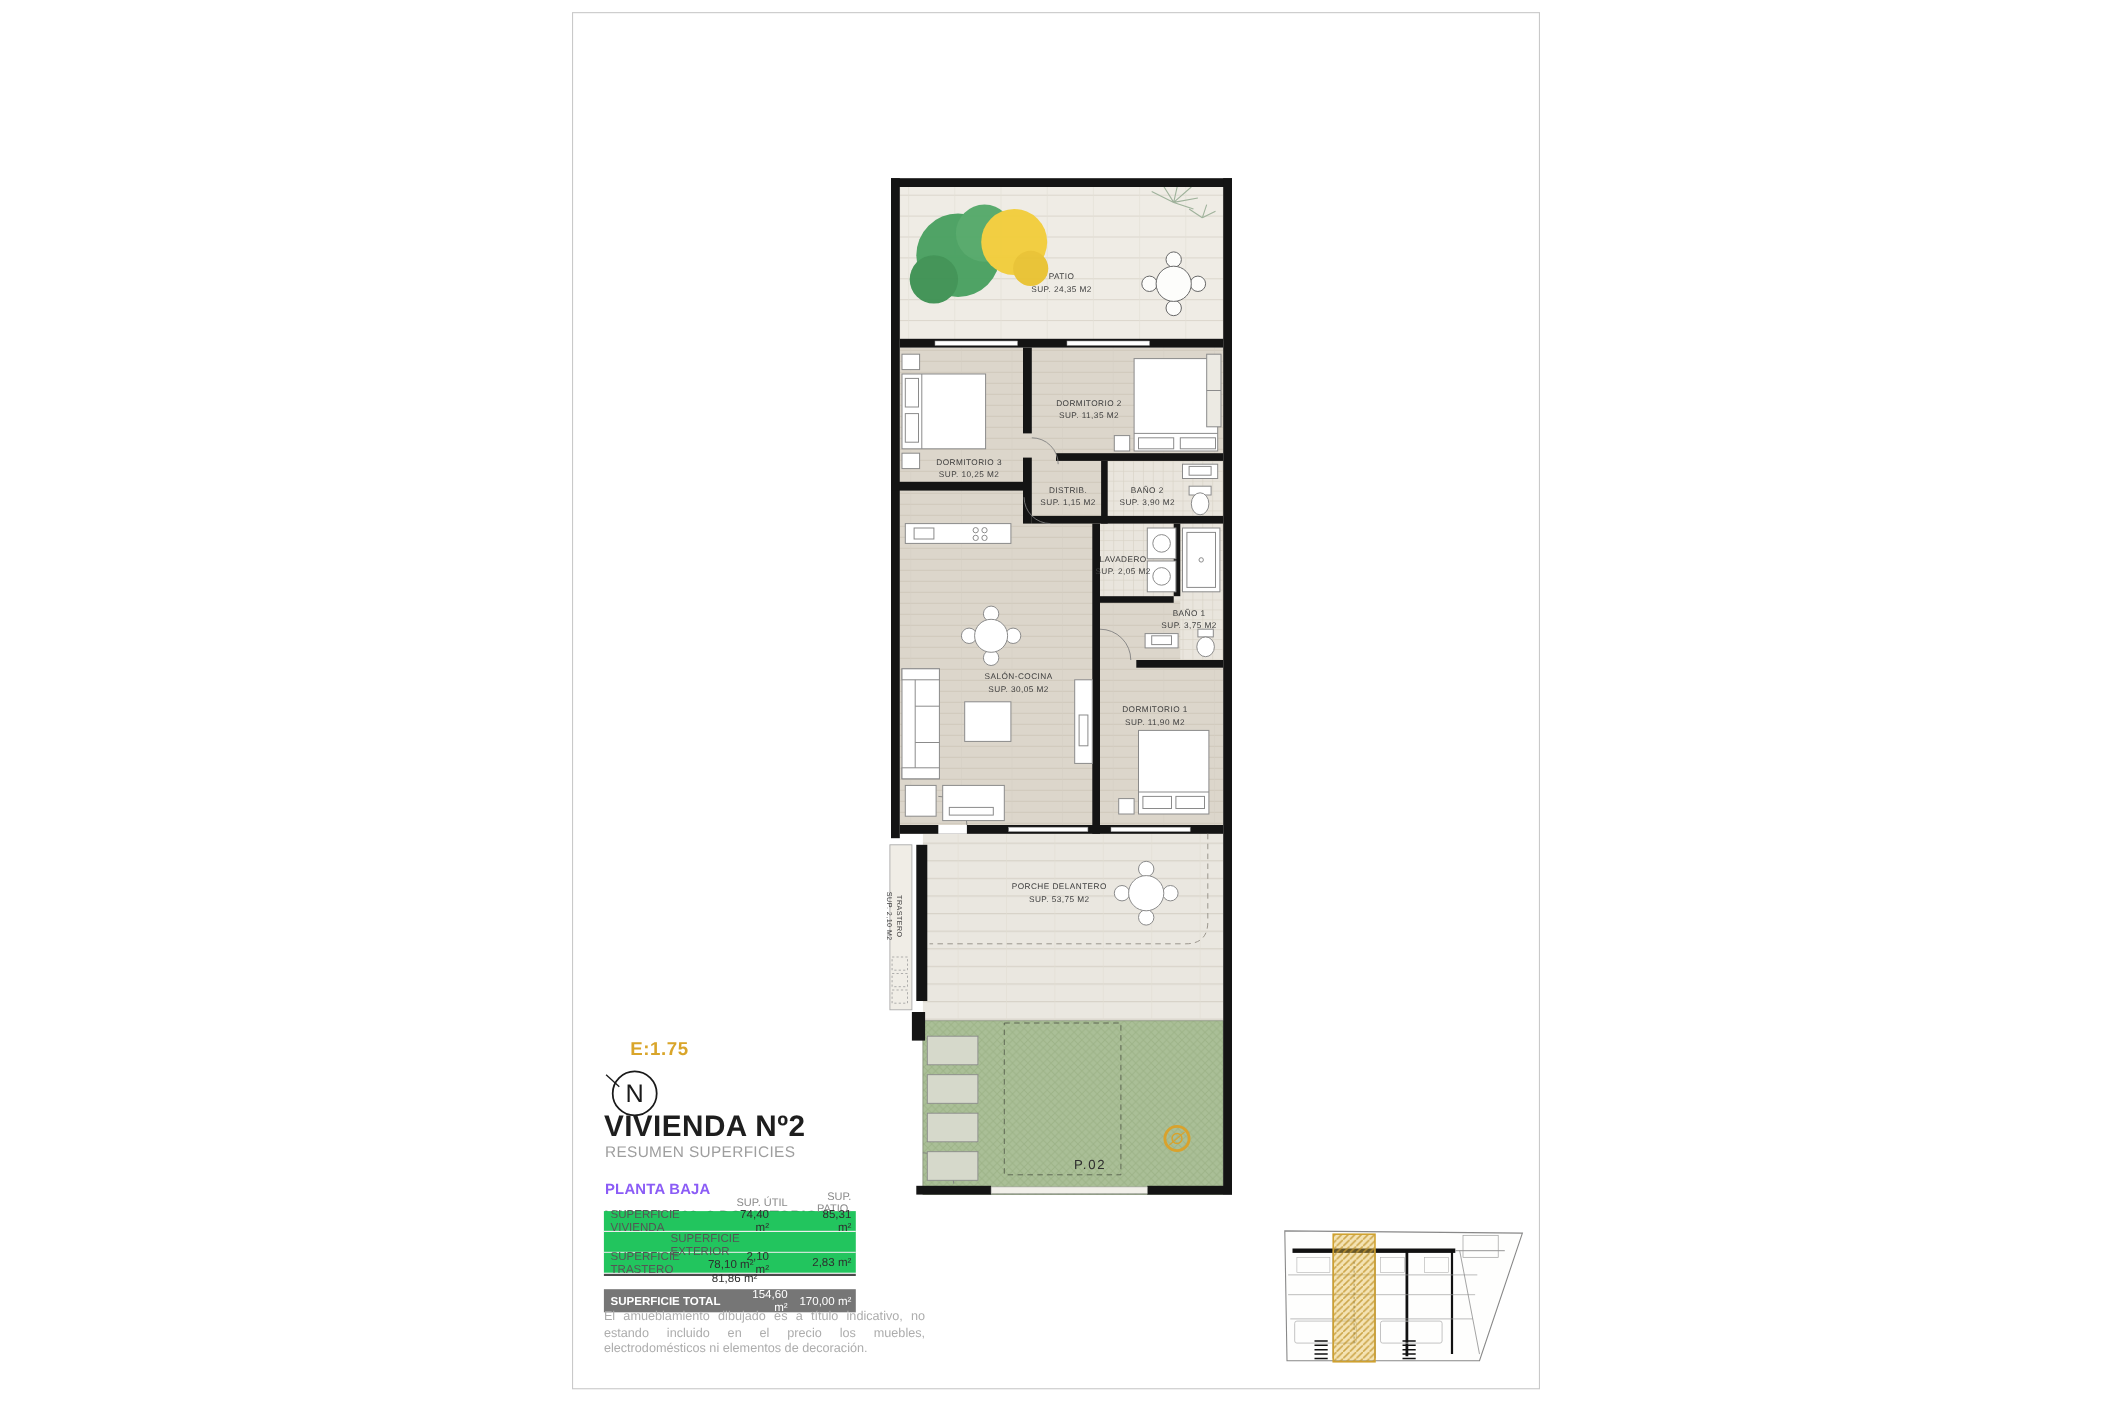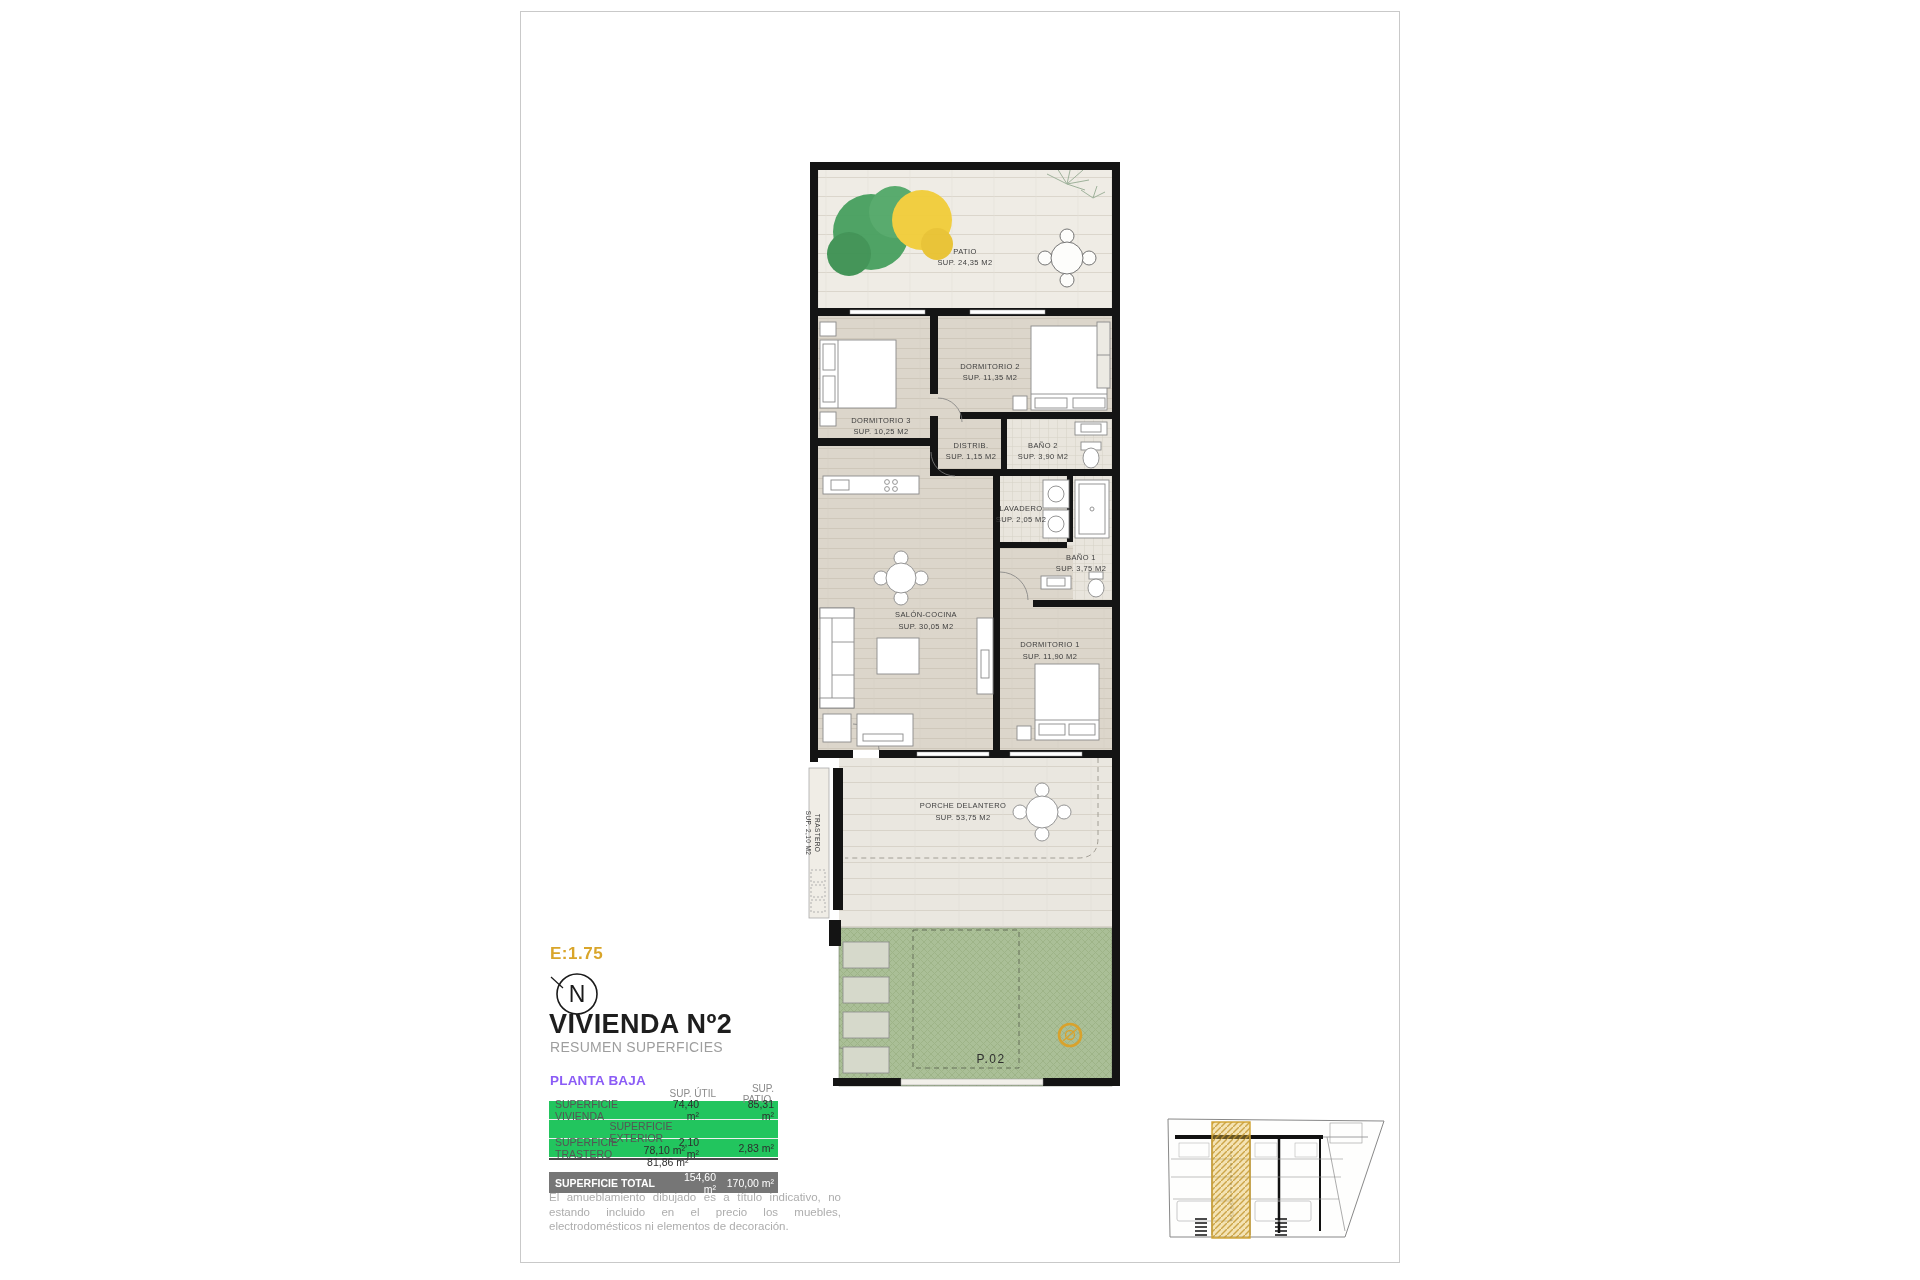--- a/index.html
+++ b/index.html
@@ -5,21 +5,21 @@
   html,body{margin:0;padding:0;background:#fff;}
   .canvas{position:relative;width:1920px;height:1280px;background:#fff;overflow:hidden;
           font-family:"Liberation Sans",sans-serif;}
   .abs{position:absolute;}
   .page{left:520px;top:11px;width:878px;height:1250px;border:1px solid #c9c9c9;background:#fff;}
   svg{font-family:"Liberation Sans",sans-serif;}
   .plan{left:805px;top:158px;}
   .rl{font-size:7.5px;fill:#3d3d3d;text-anchor:middle;letter-spacing:.4px;}
   .rlv{font-size:6.5px;fill:#3d3d3d;text-anchor:middle;letter-spacing:.4px;}
   .plot{font-size:12px;fill:#2f2f2f;letter-spacing:1.5px;text-anchor:middle;}
-  .scale{left:550px;top:944px;font-size:17px;font-weight:bold;color:#d9a52a;letter-spacing:.5px;}
+  .scale{left:573px;top:944px;font-size:17px;font-weight:bold;color:#d9a52a;letter-spacing:.5px;}
   .compass{left:547px;top:963px;}
   .title{left:549px;top:1009px;font-size:27px;font-weight:bold;color:#1e1e1e;letter-spacing:.4px;}
   .subtitle{left:550px;top:1039px;font-size:14px;color:#9e9e9e;letter-spacing:.3px;}
   .tline{left:550px;top:1056px;font-size:13.5px;font-weight:bold;color:#3a3a3a;letter-spacing:.2px;margin-top:42px;}
   .tline2{left:550px;top:1073px;font-size:13.5px;font-weight:bold;color:#8b5cf6;letter-spacing:.2px;}
   .sumtable{left:549px;top:1086px;width:229px;font-size:10.5px;color:#555;}
   .trow{display:flex;align-items:center;height:18px;}
   .trow .c1{width:120px;padding-left:6px;box-sizing:border-box;}
   .trow .c2{width:51px;text-align:right;padding-right:4px;box-sizing:border-box;}
   .trow .c3{width:58px;text-align:right;padding-right:4px;box-sizing:border-box;}

